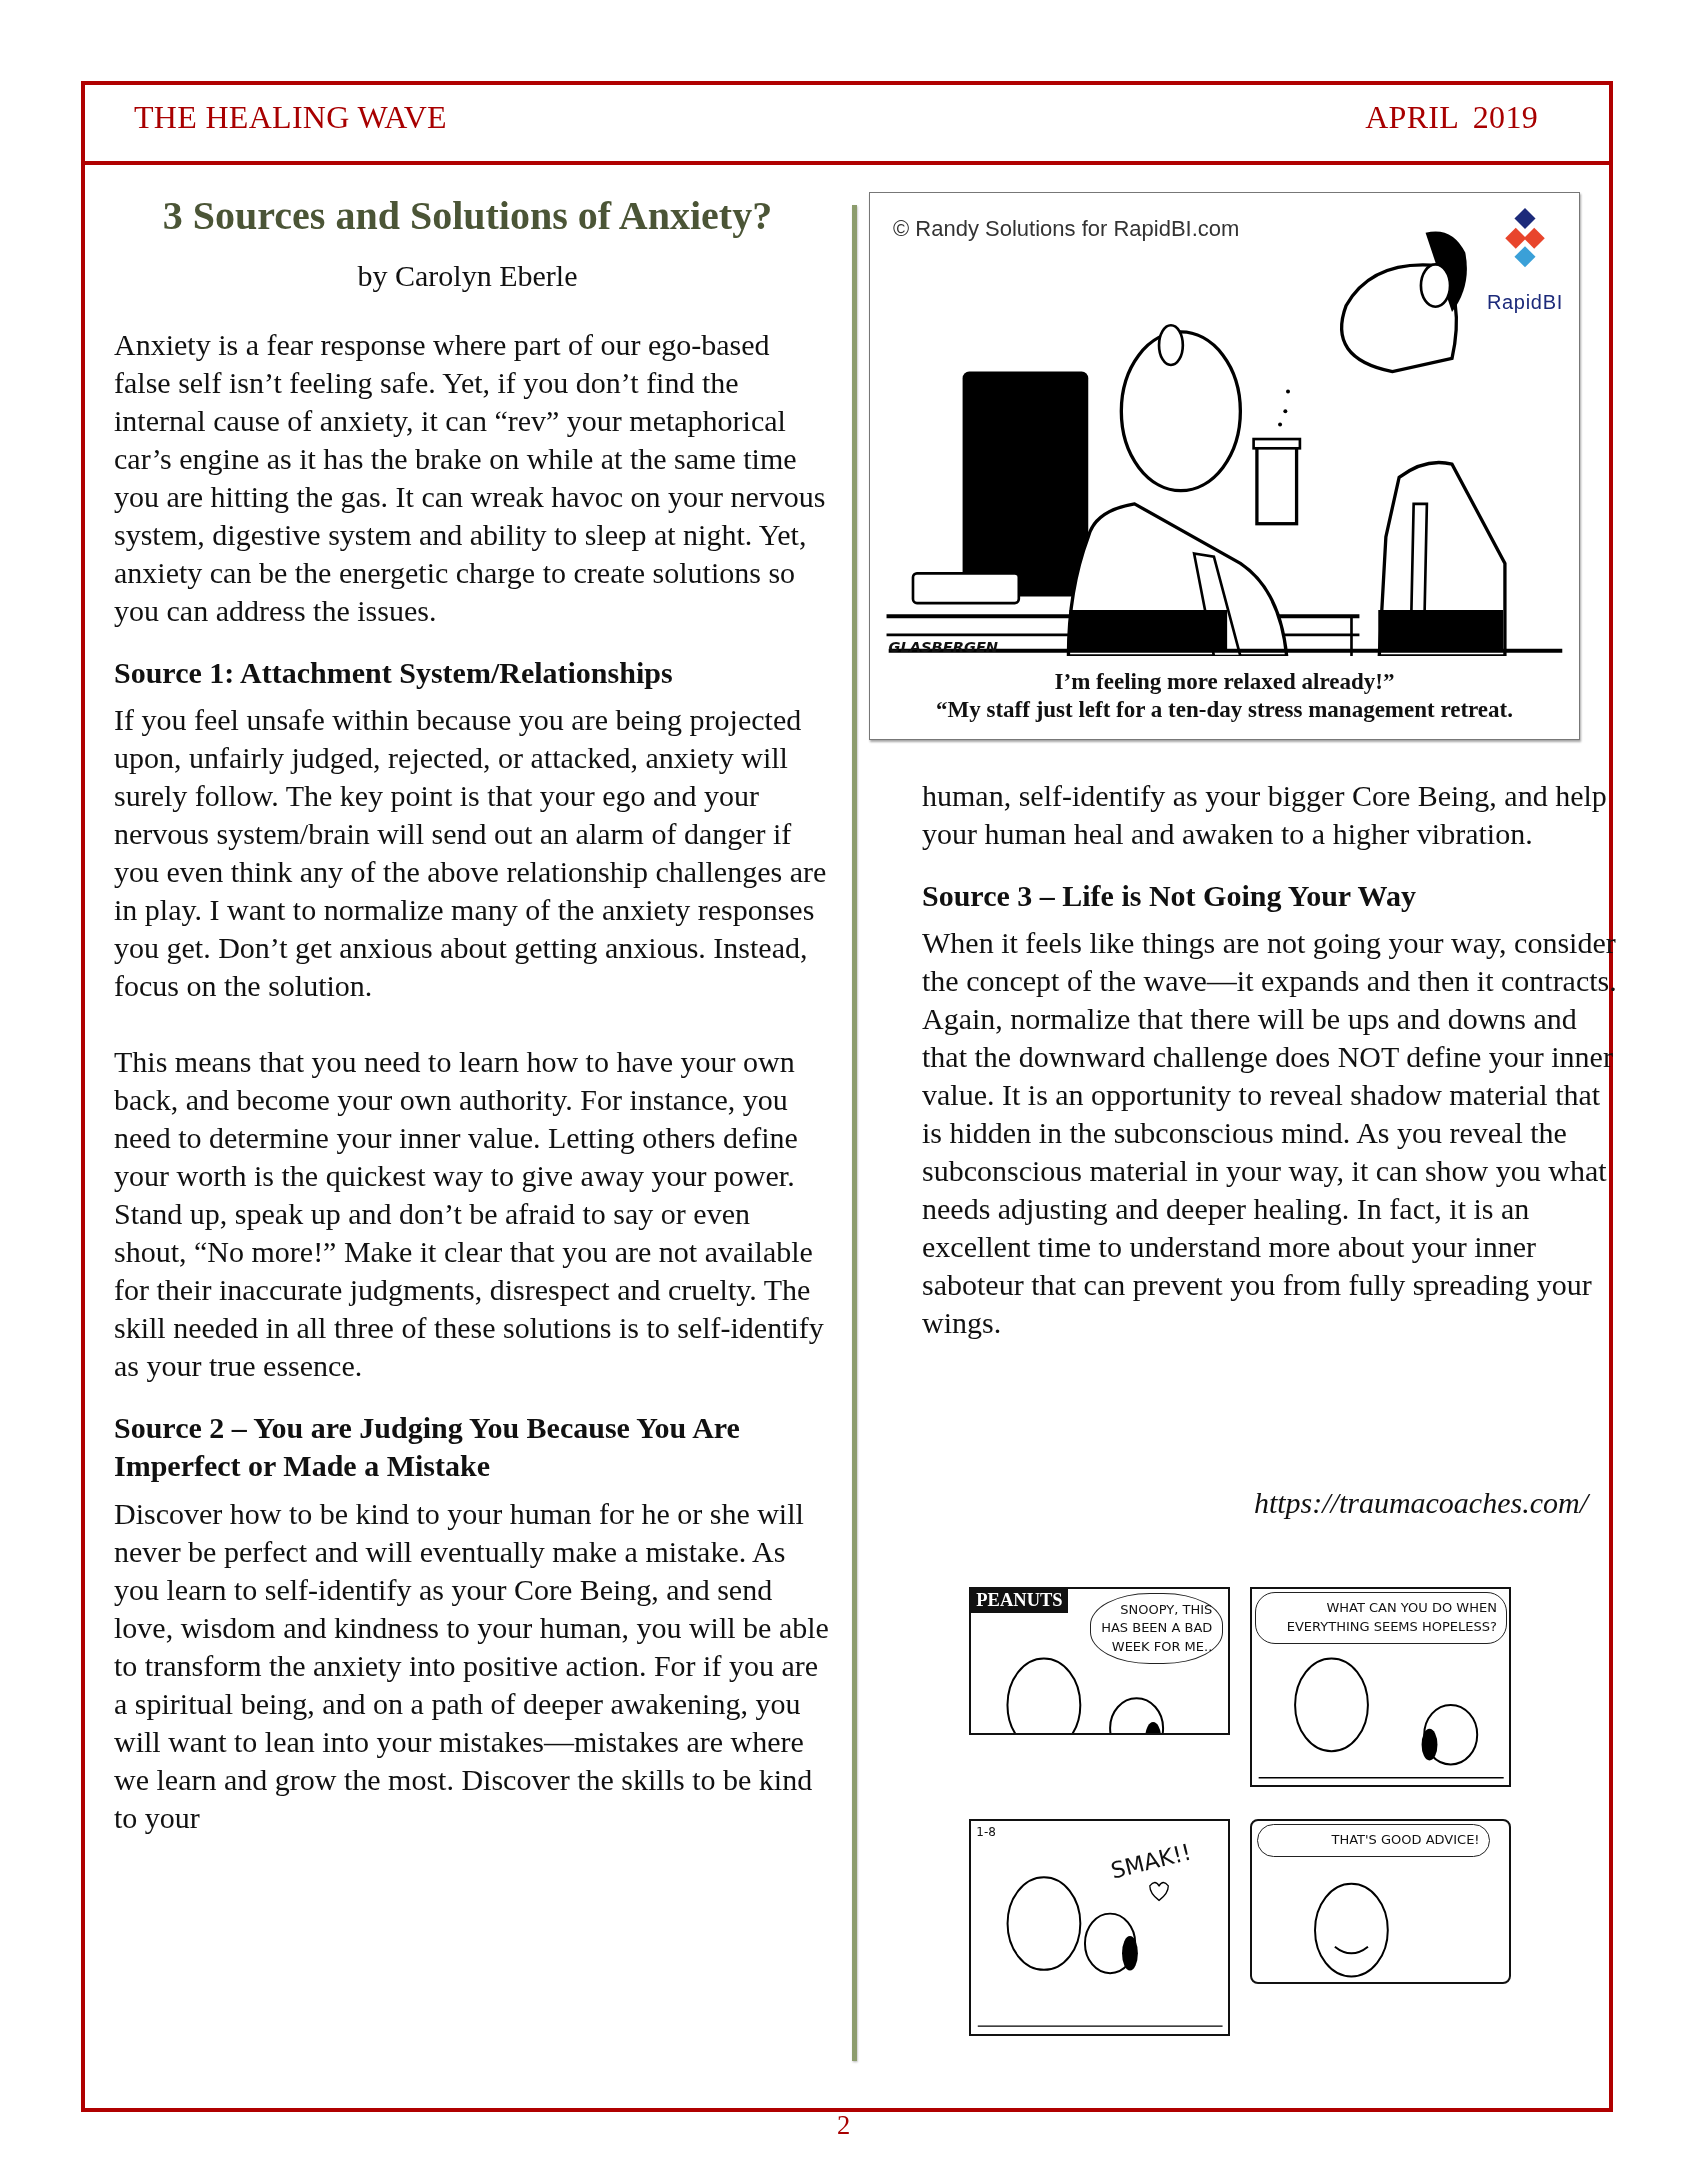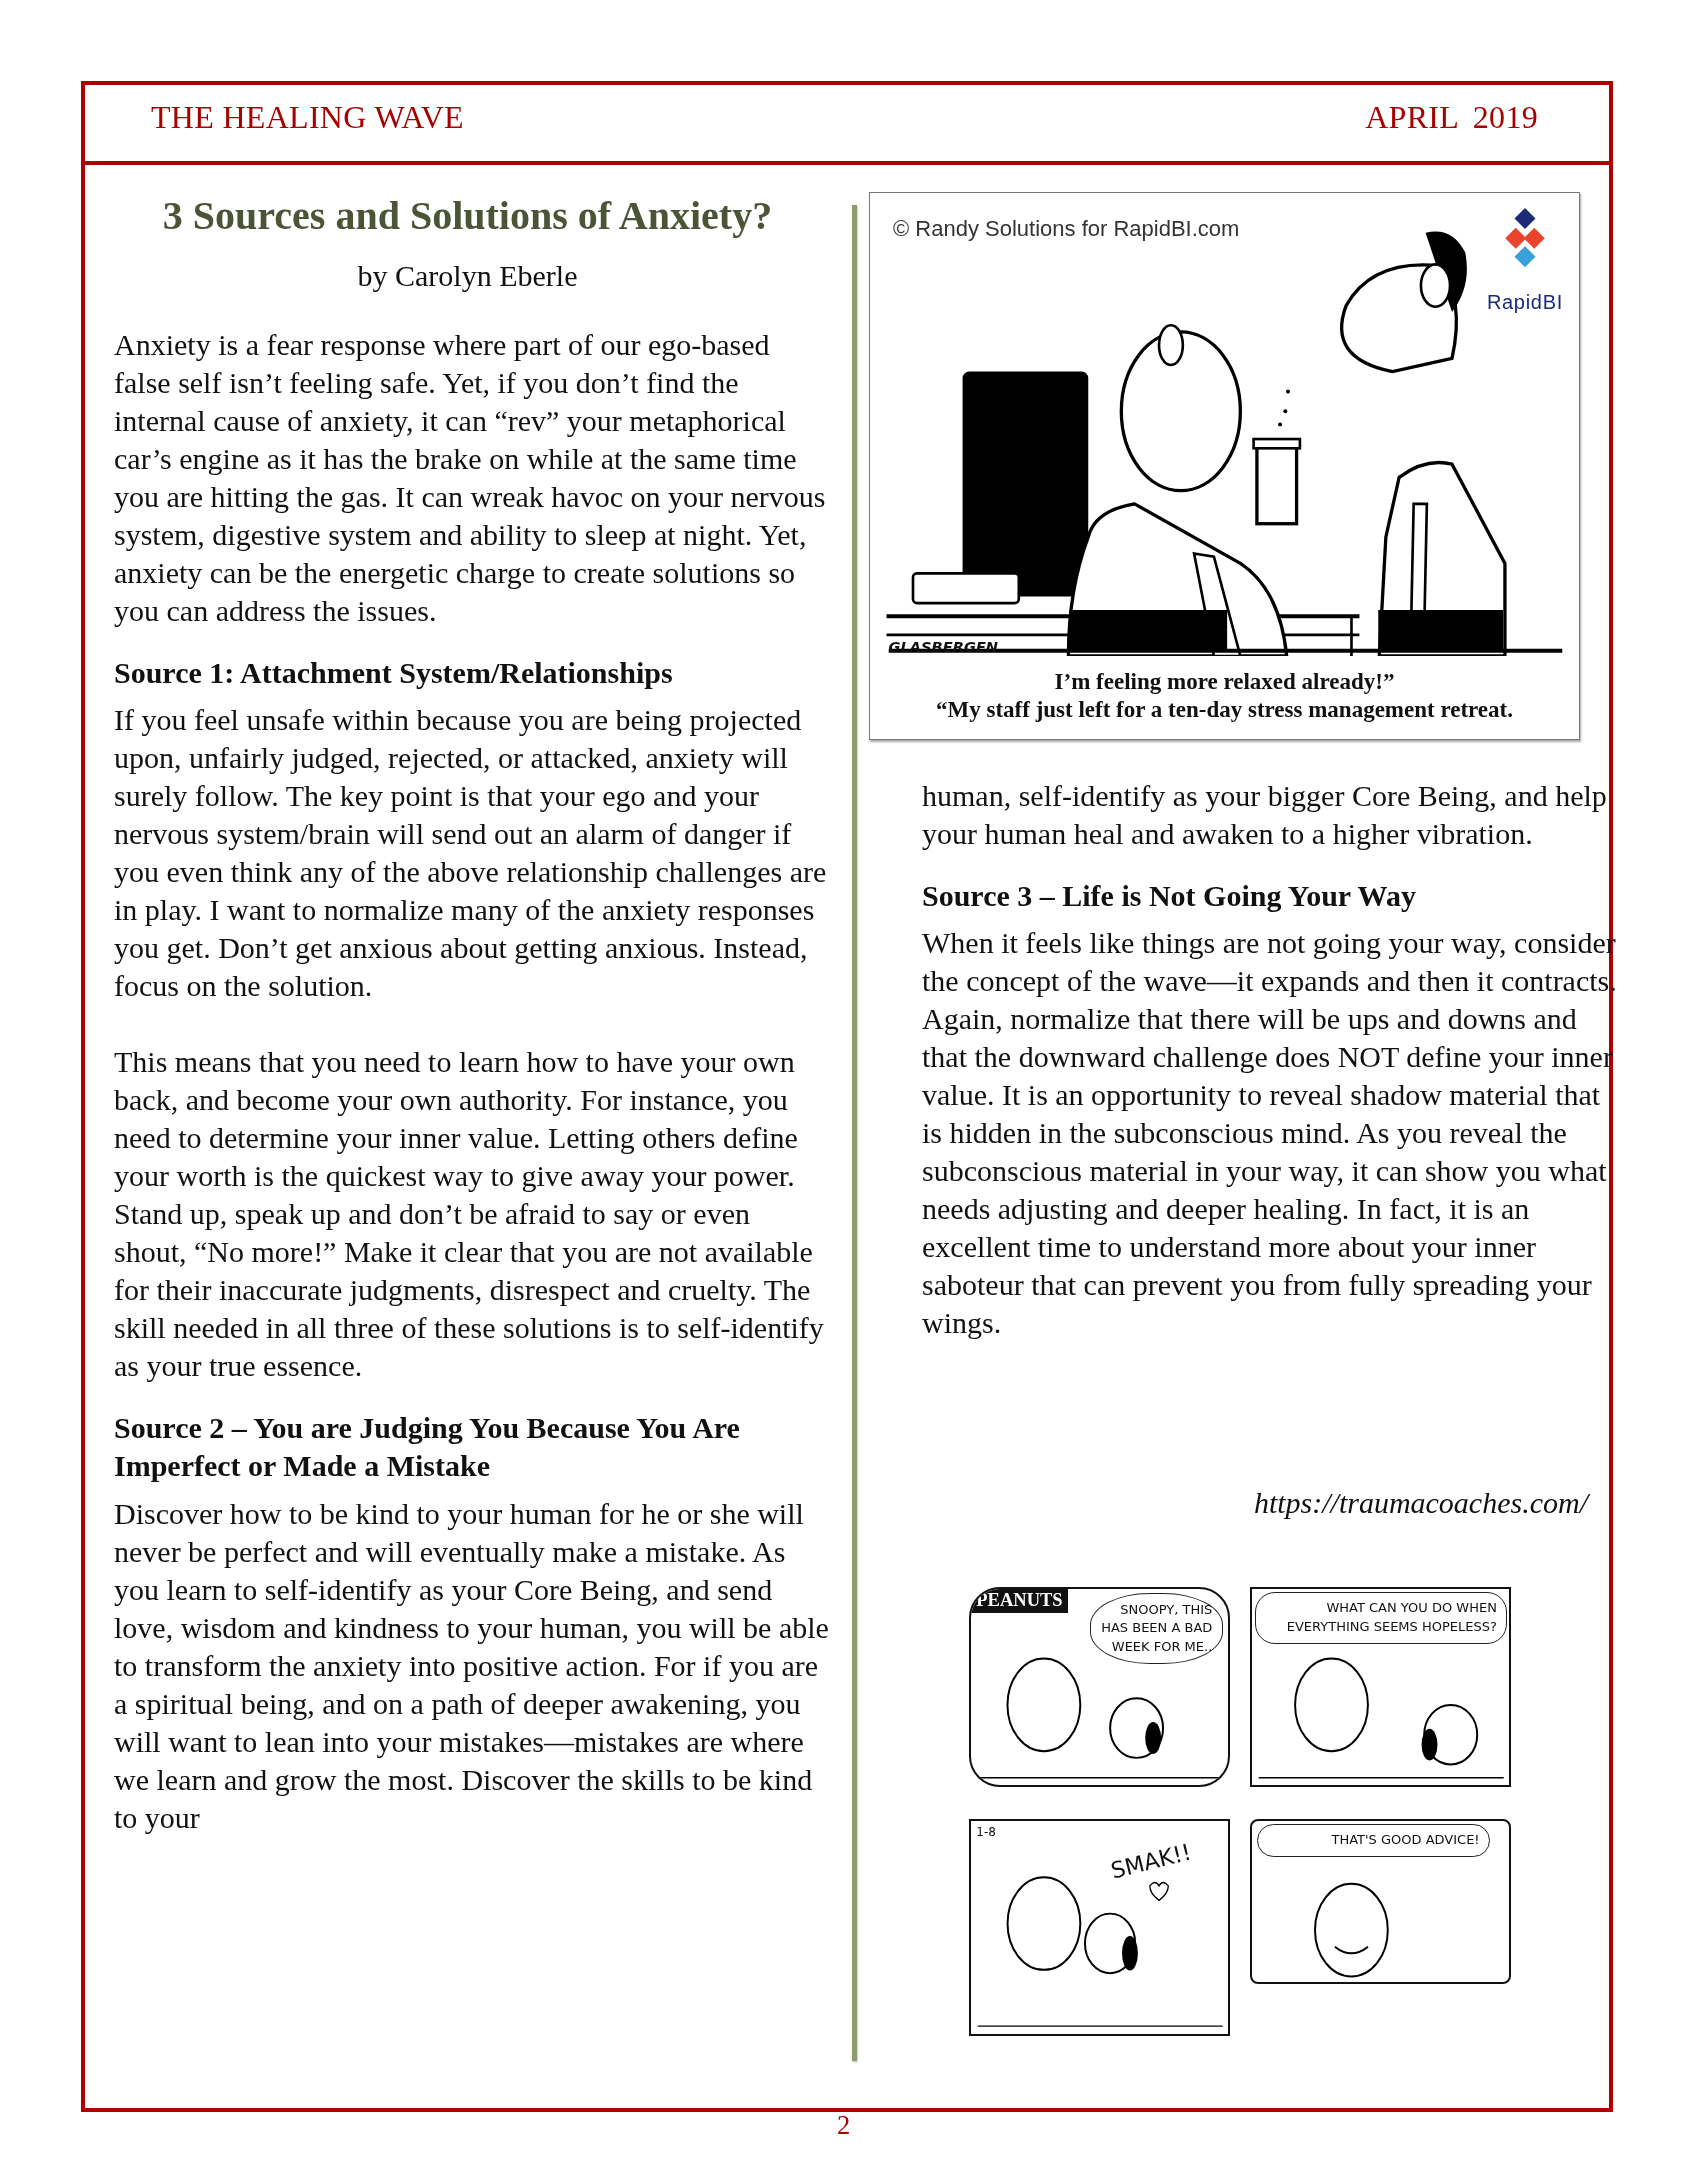--- a/index.html
+++ b/index.html
@@ -1,20 +1,20 @@
 <!DOCTYPE html>
 <html style="font-size:10.6px"><head>
 <meta charset="utf-8">
 <style>
   html, body { margin:0; padding:0; background:#ffffff; }
   body { width:1687px; height:2183px; position:relative; overflow:hidden; font-family:"Liberation Serif","DejaVu Serif",serif; color:#111; }
   .frame { position:absolute; left:81px; top:81px; width:1524px; height:2023px; border:4px solid #b00000; box-sizing:content-box; }
   .header-rule { position:absolute; left:81px; top:161px; width:1532px; height:4px; background:#b00000; }
   .hdr { position:absolute; top:99px; font-size:32px; color:#a80000; letter-spacing:0.3px; }
-  .hdr-left { left:151px; }
+  .hdr-left { left:134px; }
   .hdr-right { right:149px; word-spacing:6.6px; }
   .title { position:absolute; left:114px; width:707px; top:192px; text-align:center; font-size:40px; font-weight:bold; color:#4b5536; }
   .byline { position:absolute; left:114px; width:707px; top:259px; text-align:center; font-size:30px; }
   .col { position:absolute; font-size:30px; line-height:38px; }
   .col p { margin:0; }
   .col h3 { margin:0; font-size:30px; font-weight:bold; line-height:38px; }
   .left { left:114px; width:715px; }
   .right { left:922px; width:701px; }
   .vrule { position:absolute; left:852px; top:205px; width:5.3px; height:1856px; background:#8c9c6c; box-shadow:0.7px 1.3px 2px rgba(0,0,0,0.25); }
   .cartoon { position:absolute; left:869px; top:192px; width:709px; height:546px; border:1.3px solid #777; box-shadow:1.3px 2px 2px rgba(0,0,0,0.35); background:#fff; }
@@ -103,21 +103,21 @@
 
 <div class="col right" style="top:777px;">
   <p>human, self-identify as your bigger Core Being, and help your human heal and awaken to a higher vibration.</p>
   <h3 style="margin-top:24px;">Source 3 – Life is Not Going Your Way</h3>
   <p style="margin-top:9.3px;">When it feels like things are not going your way, consider the concept of the wave—it expands and then it contracts. Again, normalize that there will be ups and downs and that the downward challenge does NOT define your inner value. It is an opportunity to reveal shadow material that is hidden in the subconscious mind. As you reveal the subconscious material in your way, it can show you what needs adjusting and deeper healing. In fact, it is an excellent time to understand more about your inner saboteur that can prevent you from fully spreading your wings.</p>
 </div>
 
 <a class="source-url" style="color:#111;text-decoration:none;">https://traumacoaches.com/</a>
 
 <div class="peanuts">
-  <div class="panel" style="left:0;top:0;height:200px;border-radius:31px;">
+  <div class="panel" style="left:0;top:0;height:148px;">
     <div class="tag">PEANUTS</div>
     <div class="bubble" style="left:119px;top:4px;width:112px;">Snoopy, this has been a bad week for me..</div>
     <svg style="position:absolute;left:0;top:0;" width="261" height="200" viewBox="0 0 394 302">
       <ellipse cx="110" cy="175" rx="55" ry="70" fill="#fff" stroke="#000" stroke-width="3"></ellipse>
       <ellipse cx="250" cy="210" rx="40" ry="45" fill="#fff" stroke="#000" stroke-width="3"></ellipse>
       <ellipse cx="275" cy="225" rx="12" ry="24" fill="#000"></ellipse>
       <line x1="10" y1="285" x2="380" y2="285" stroke="#000" stroke-width="2"></line>
     </svg>
   </div>
   <div class="panel" style="left:281px;top:0;height:200px;">

